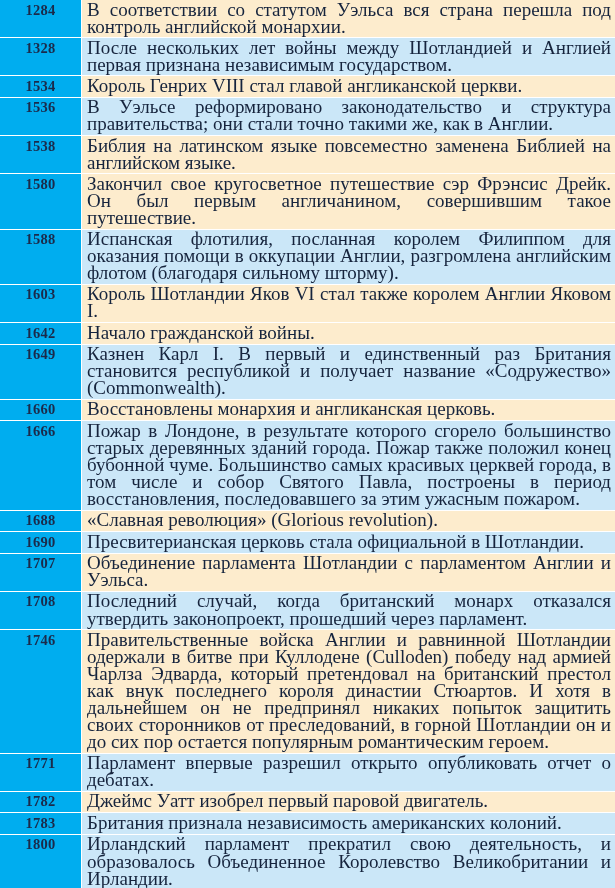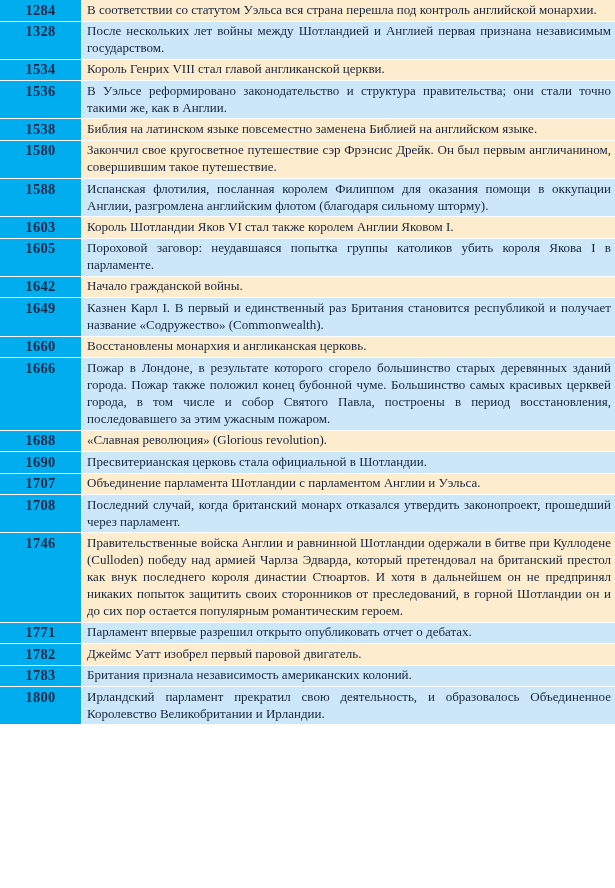--- a/index.html
+++ b/index.html
@@ -35,21 +35,21 @@
     vertical-align: top;
     padding: 1.5px 0 2px 0;
     border-top: 1.5px solid #ffffff;
     border-bottom: 0;
     letter-spacing: 0.2px;
     font-family: "Liberation Serif", "DejaVu Serif", serif;
   }
 
   td.desc-cell {
     vertical-align: top;
-    font-size: 13px;
+    font-size: 19px;
     line-height: 17.1px;
     color: #16243d;
     padding: 0.5px 4px 2.5px 5px;
     text-align: justify;
     text-justify: inter-word;
     hyphens: manual;
     border-top: 1.5px solid #ffffff;
     border-left: 1px solid #ffffff;
     font-family: "Liberation Serif", "DejaVu Serif", serif;
   }
@@ -89,24 +89,20 @@
         <td class="year-cell">1580</td>
         <td class="desc-cell">Закончил свое кругосветное путешествие сэр Фрэнсис Дрейк. Он был пер­вым англичанином, совершившим такое путешествие.</td>
       </tr>
       <tr class="event-row tint-blue">
         <td class="year-cell">1588</td>
         <td class="desc-cell">Испанская флотилия, посланная королем Филиппом для оказания помощи в оккупации Англии, разгромлена английским флотом (благодаря сильному шторму).</td>
       </tr>
       <tr class="event-row tint-cream">
         <td class="year-cell">1603</td>
         <td class="desc-cell">Король Шотландии Яков VI стал также королем Англии Яковом I.</td>
-      </tr>
-      <tr class="event-row tint-blue">
-        <td class="year-cell">1605</td>
-        <td class="desc-cell">Пороховой заговор: неудавшаяся попытка группы католиков убить короля Якова I в парламенте.</td>
       </tr>
       <tr class="event-row tint-cream">
         <td class="year-cell">1642</td>
         <td class="desc-cell">Начало гражданской войны.</td>
       </tr>
       <tr class="event-row tint-blue">
         <td class="year-cell">1649</td>
         <td class="desc-cell">Казнен Карл I. В первый и единственный раз Британия становится респуб­ликой и получает название «Содружество» (Commonwealth).</td>
       </tr>
       <tr class="event-row tint-cream">

